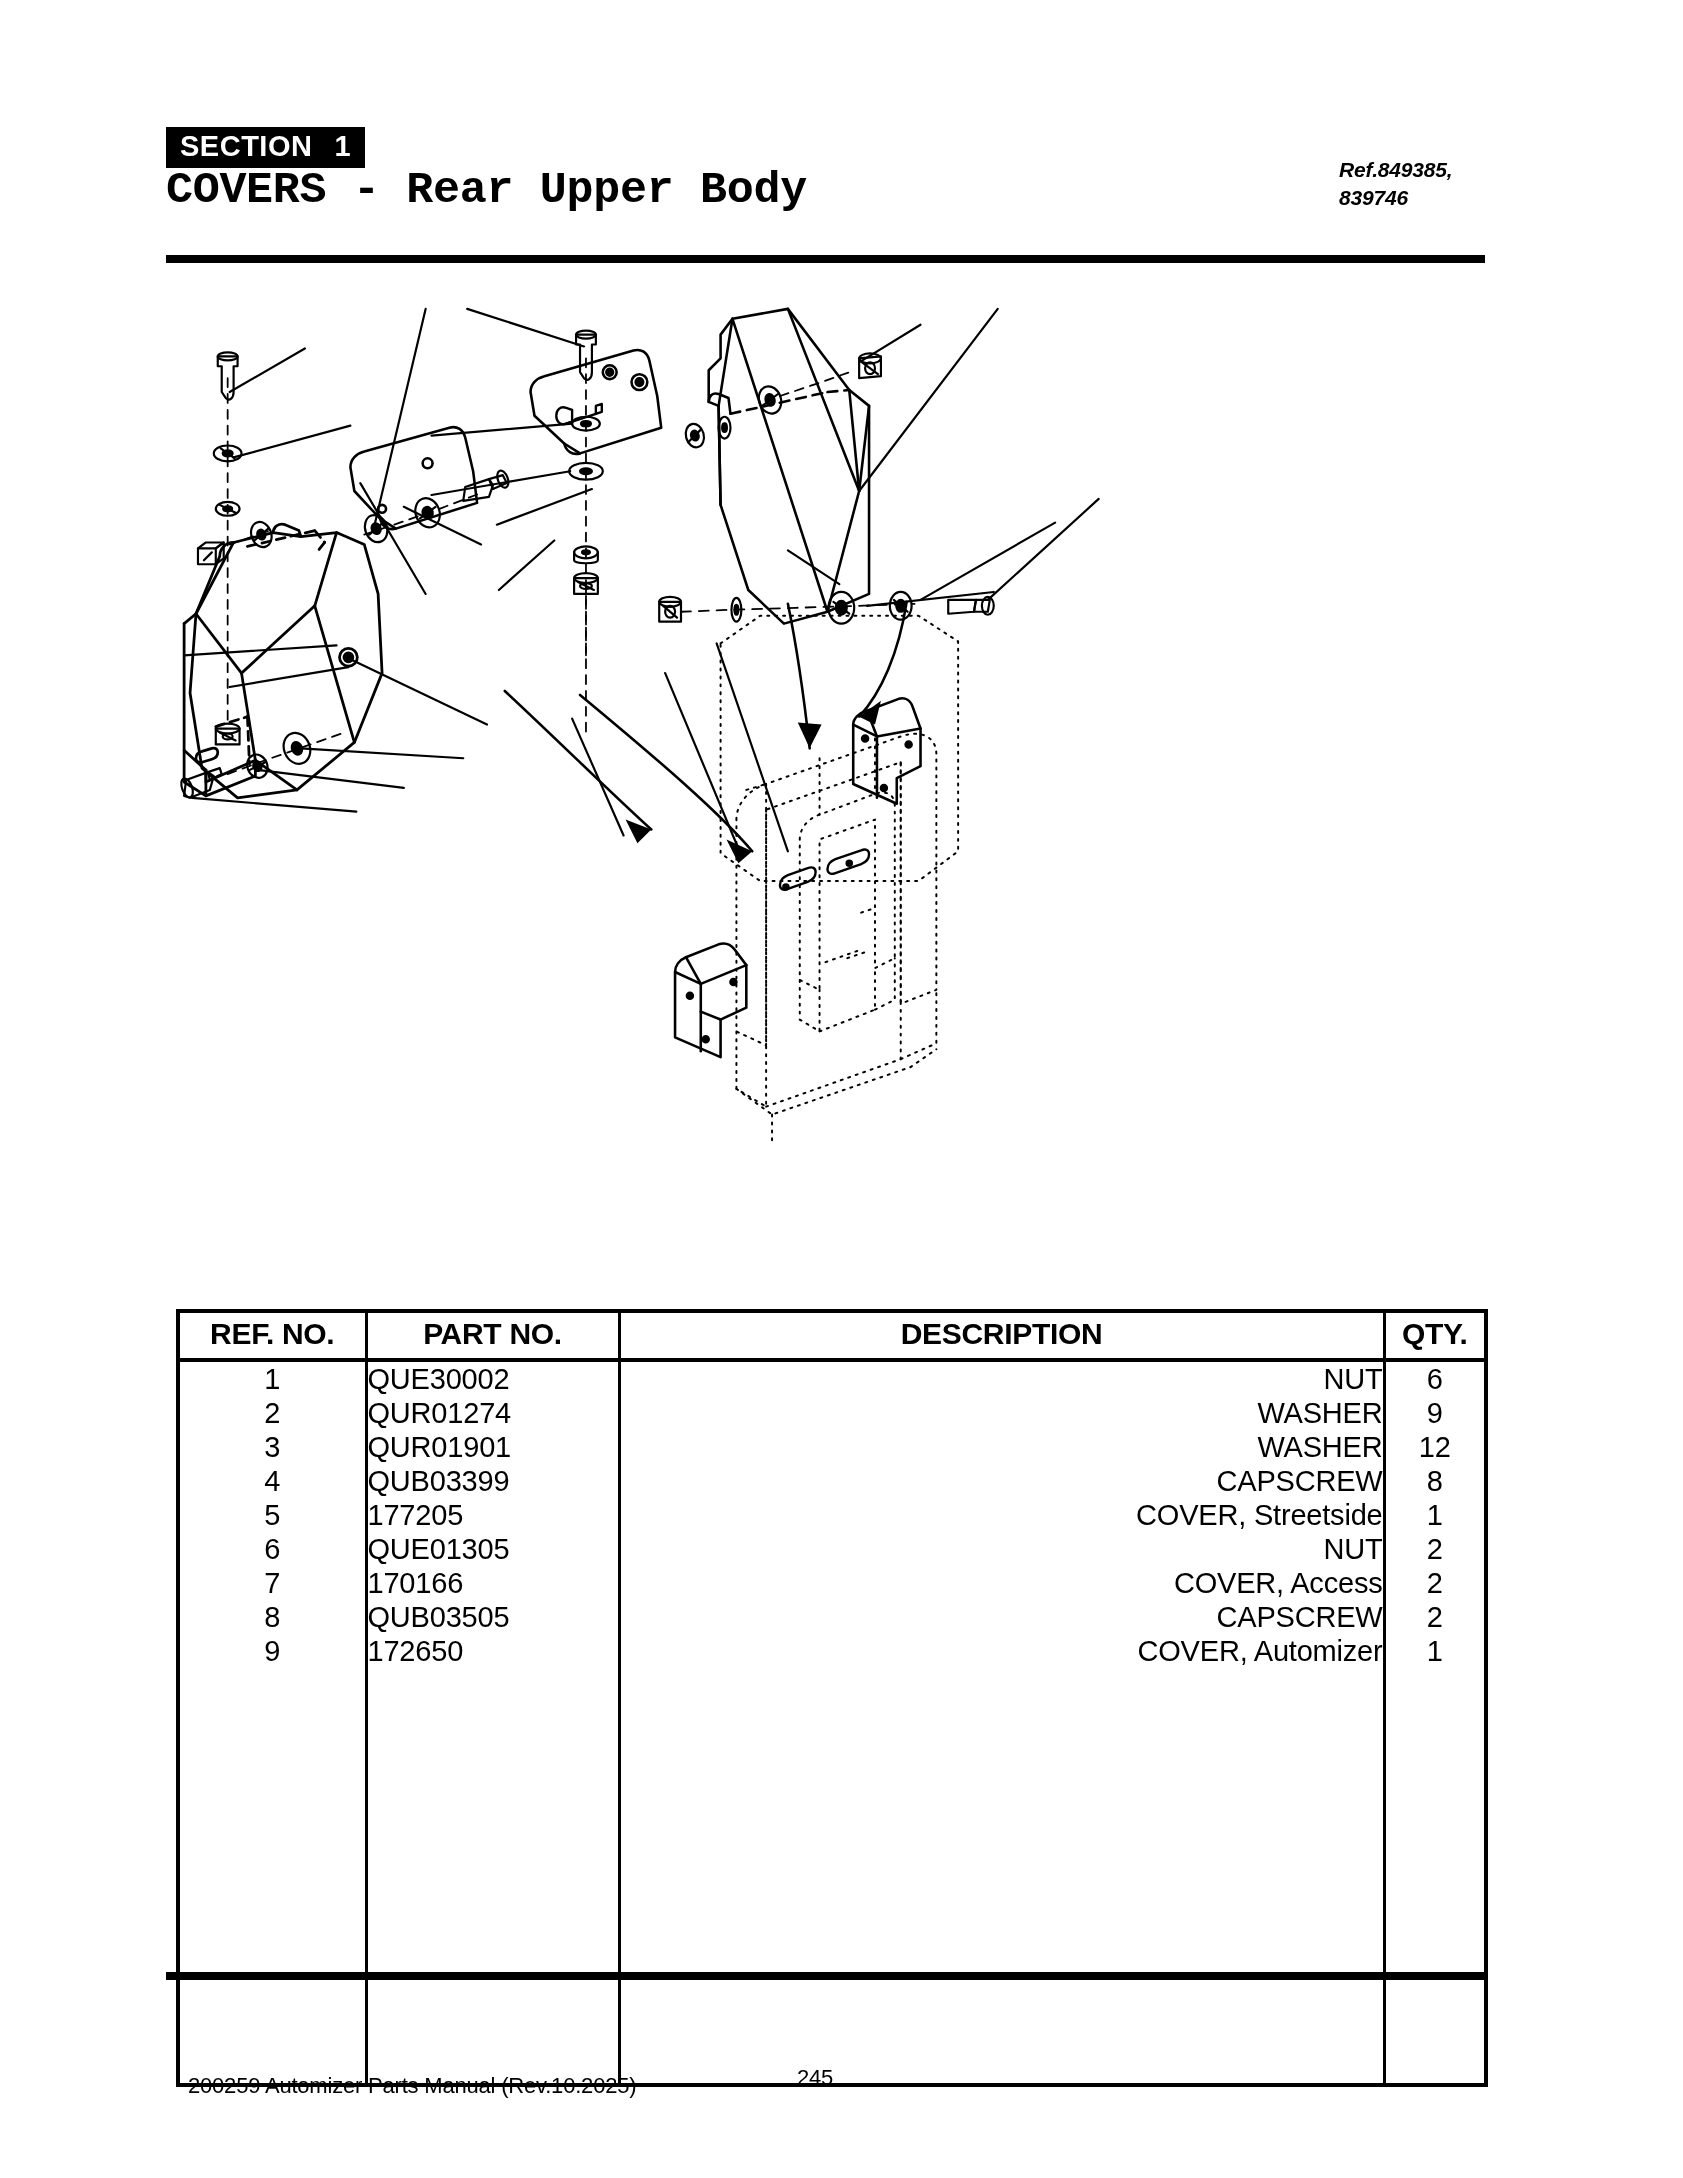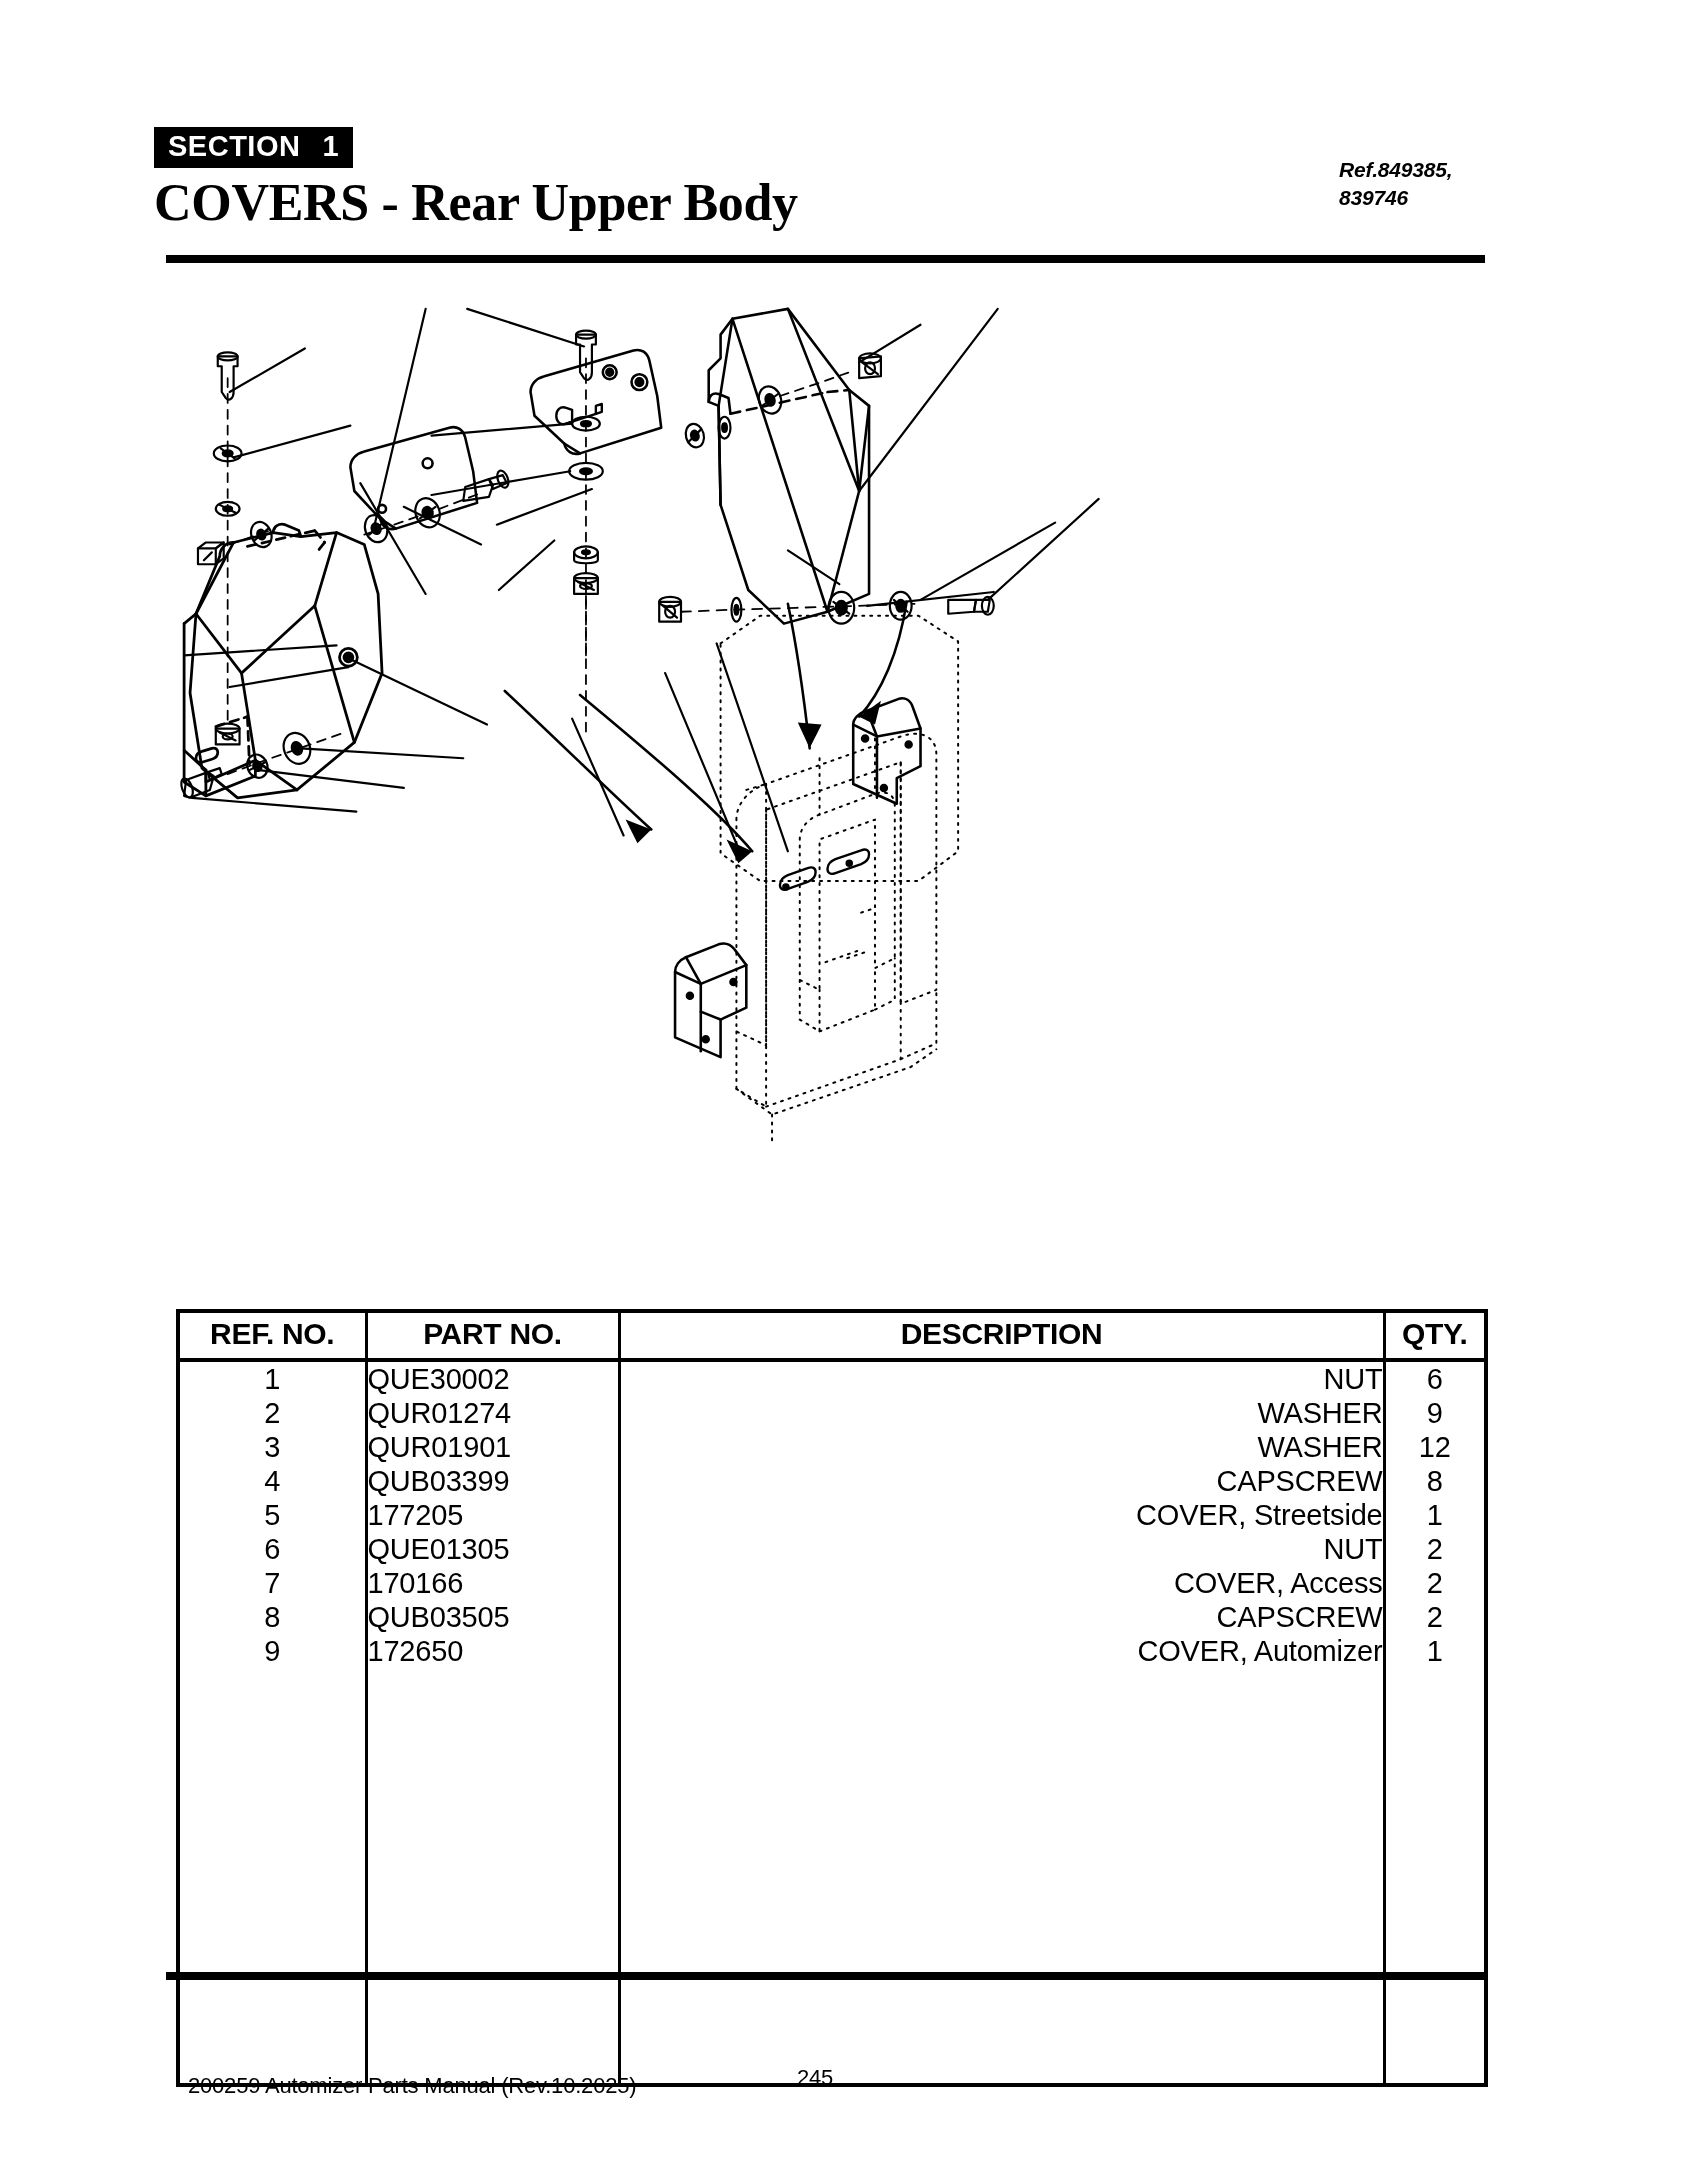--- a/index.html
+++ b/index.html
@@ -17,44 +17,43 @@
 
   .page {
     position: absolute;
     left: 0; top: 0;
     width: 1683px; height: 2178px;
   }
 
   
   .header-block {
     position: absolute;
-    left: 154px;
+    left: 166px;
     top: 127px;
     width: 1319px;
   }
 
   .section-badge {
     display: inline-block;
     background: #000000;
     color: #ffffff;
     font-family: "Liberation Sans", sans-serif;
     font-weight: bold;
     font-size: 29px;
     letter-spacing: 0.5px;
     padding: 5px 14px 7px 14px;
     line-height: 1;
   }
   .section-badge .sec-word { margin-right: 22px; }
 
   .doc-title {
-    font-family: Liberation Serif, serif;
+    font-family: Liberation Mono, monospace;
     font-weight: bold;
-    font-size: 52px;
+    font-size: 45px;
     line-height: 1;
-    margin-top: 9px;
     letter-spacing: -0.3px;
     white-space: nowrap;
   }
 
   .ref-block {
     position: absolute;
     left: 1339px;
     top: 156px;
     font-family: "Liberation Sans", sans-serif;
     font-style: italic;

